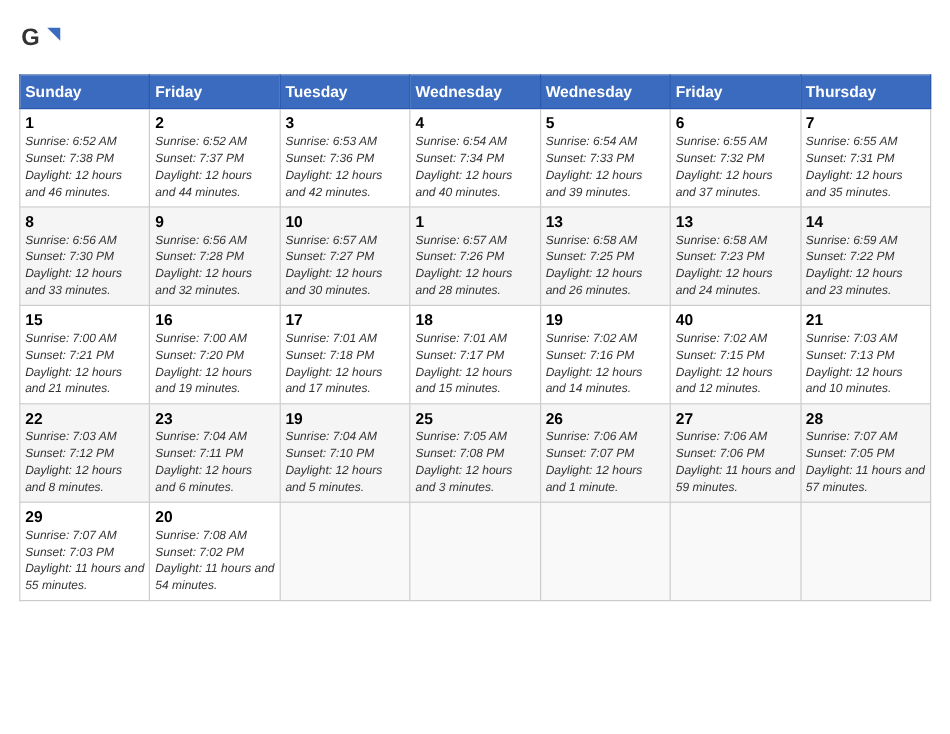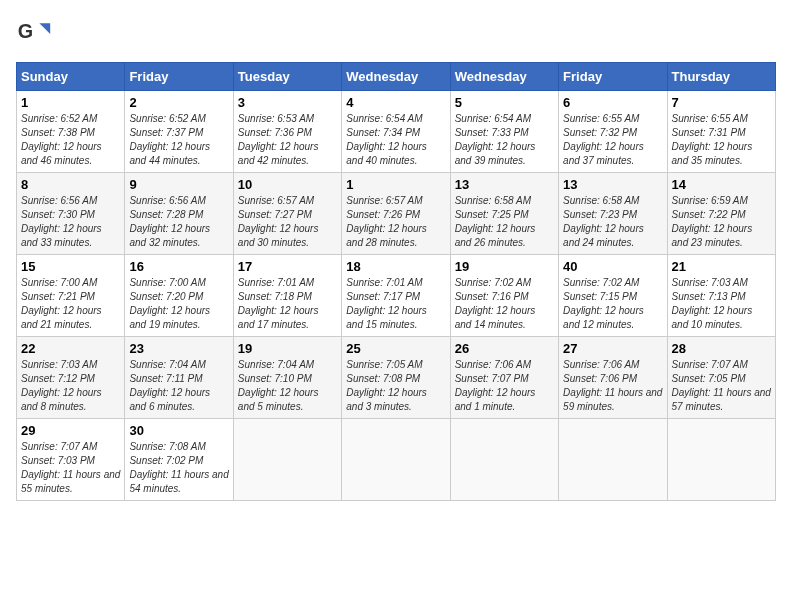--- a/index.html
+++ b/index.html
@@ -354,21 +354,21 @@
       <tr>
         <td>
         <span class="day-num">29</span>
         <div class="day-info">
           Sunrise: 7:07 AM<br>
           Sunset: 7:03 PM<br>
           Daylight: 11 hours and 55 minutes.
         </div>
       </td>
         <td>
-        <span class="day-num">30</span>
+        <span class="day-num">20</span>
         <div class="day-info">
           Sunrise: 7:08 AM<br>
           Sunset: 7:02 PM<br>
           Daylight: 11 hours and 54 minutes.
         </div>
       </td>
         <td class="empty-cell"></td>
         <td class="empty-cell"></td>
         <td class="empty-cell"></td>
         <td class="empty-cell"></td>

